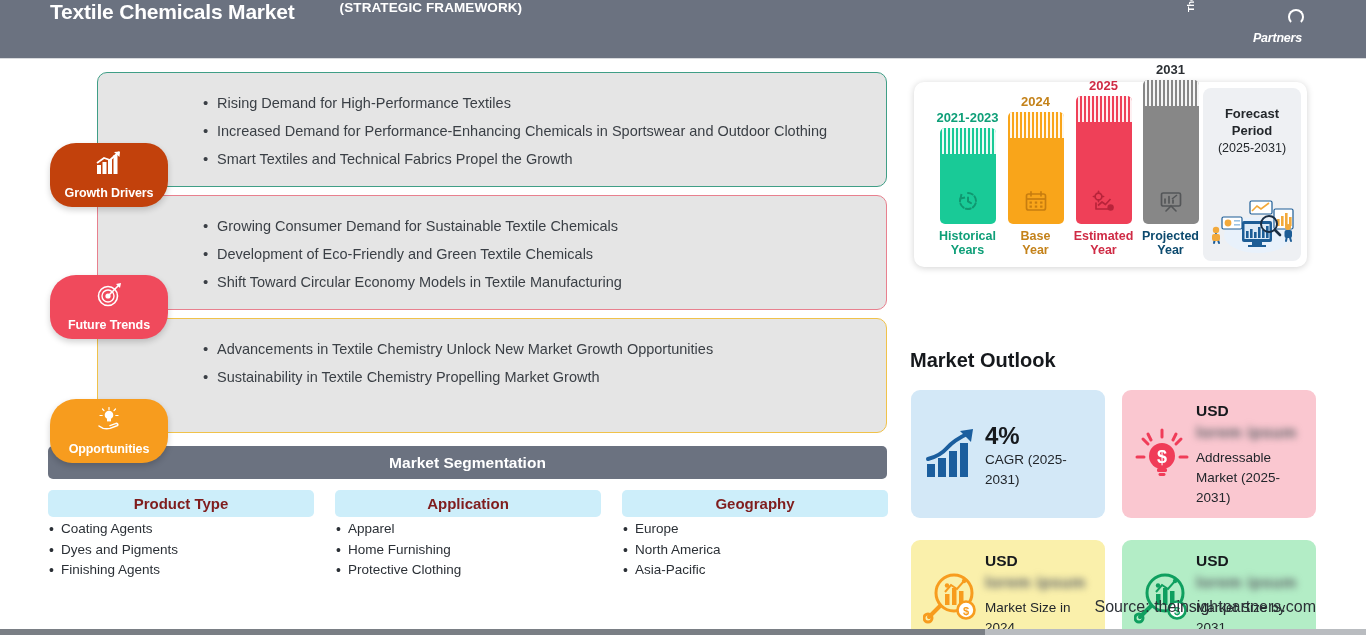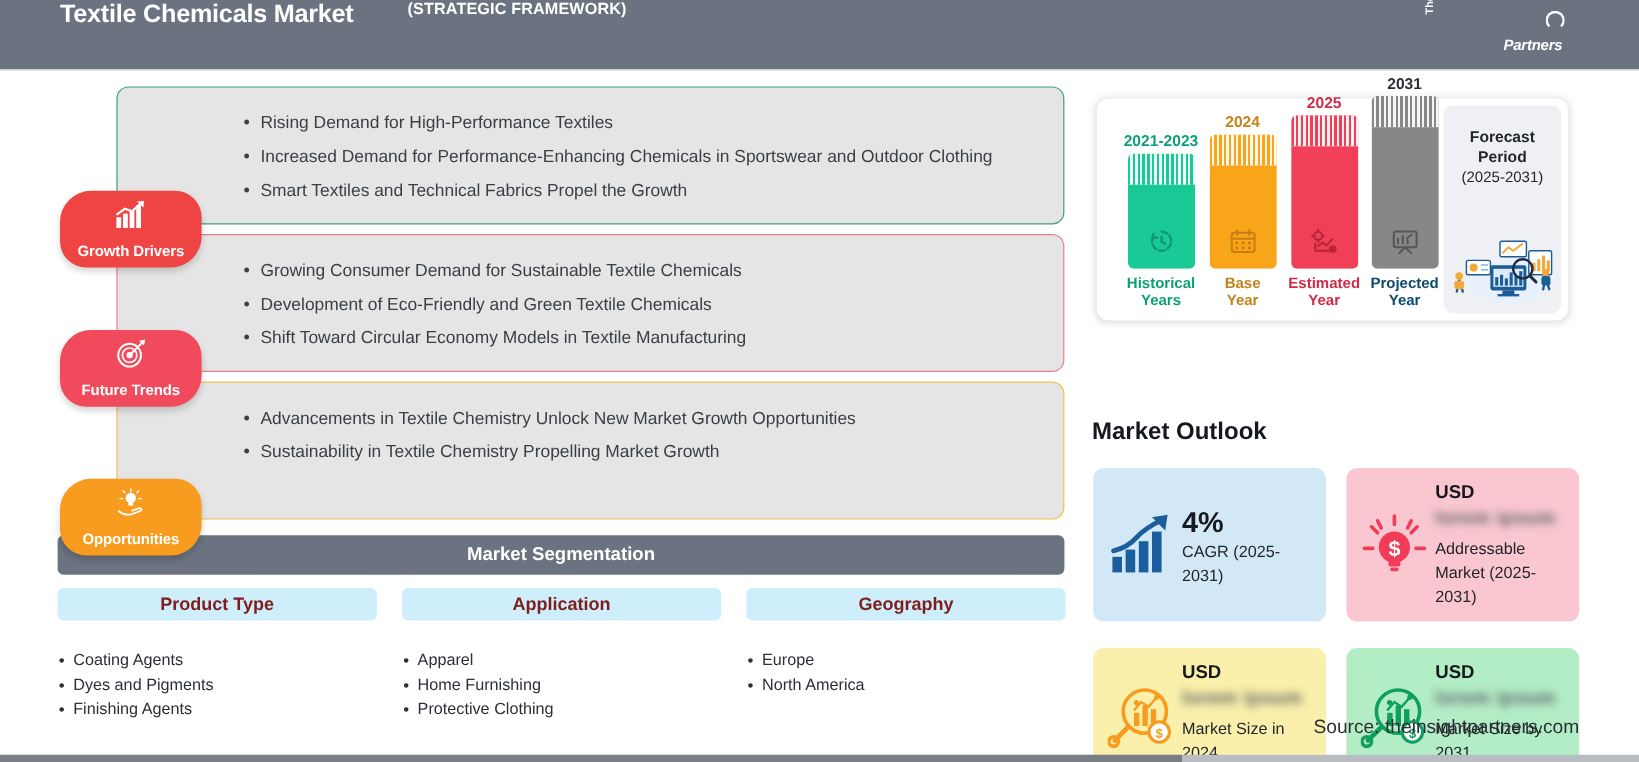--- a/index.html
+++ b/index.html
@@ -106,21 +106,21 @@
     left: 50px;
     width: 118px; height: 64px;
     border-radius: 22px 22px 22px 22px;
     border-top-left-radius: 26px;
     border-bottom-right-radius: 26px;
     color: #fff;
     text-align: center;
     box-shadow: 0 3px 6px rgba(0,0,0,0.18);
     z-index: 5;
   }
-  .badge-green  { top: 100px;  background: #ef4444; }
+  .badge-green  { top: 84px;  background: #c2410c; }
   .badge-red    { top: 216px; background: #f04a5c; }
   .badge-orange { top: 340px; background: #f79c1e; }
   .badge-label {
     position: absolute; left: 0; right: 0; bottom: 7px;
     font-size: 12.5px; font-weight: bold;
     letter-spacing: -0.1px;
   }
   .badge-icon {
     position: absolute; left: 50%; top: 7px;
     transform: translateX(-50%);
@@ -143,21 +143,21 @@
   .seg-col-2 { left: 335px; width: 266px; }
   .seg-col-3 { left: 622px; width: 266px; }
   .seg-title {
     height: 27px;
     background: #cdeefa;
     border-radius: 5px;
     color: #7f1d1d;
     font-size: 15px; font-weight: bold;
     display: flex; align-items: center; justify-content: center;
   }
-  .seg-col ul { list-style: none; margin-top: 23px; }
+  .seg-col ul { list-style: none; margin-top: 2px; }
   .seg-col li {
     position: relative;
     font-size: 13.5px;
     color: #2b3036;
     line-height: 20.5px;
     padding-left: 13px;
   }
   .seg-col li::before {
     content: "•";
     position: absolute; left: 1px; top: 0;
@@ -371,20 +371,21 @@
       <li>Home Furnishing</li>
       <li>Protective Clothing</li>
     </ul>
   </div>
 
   <div class="seg-col seg-col-3">
     <div class="seg-title">Geography</div>
     <ul>
       <li>Europe</li>
       <li>North America</li>
+      <li>Asia-Pacific</li>
     </ul>
   </div>
 
   <div class="timeline">
     <div class="tl-bars">
 
       <div class="tl-item tl-i1">
         <div class="tl-year" style="color: rgb(15, 159, 120);">2021-2023</div>
         <div class="tl-bar">
           <div class="tl-stripe" style="background-color: rgb(25, 202, 151);"></div>

